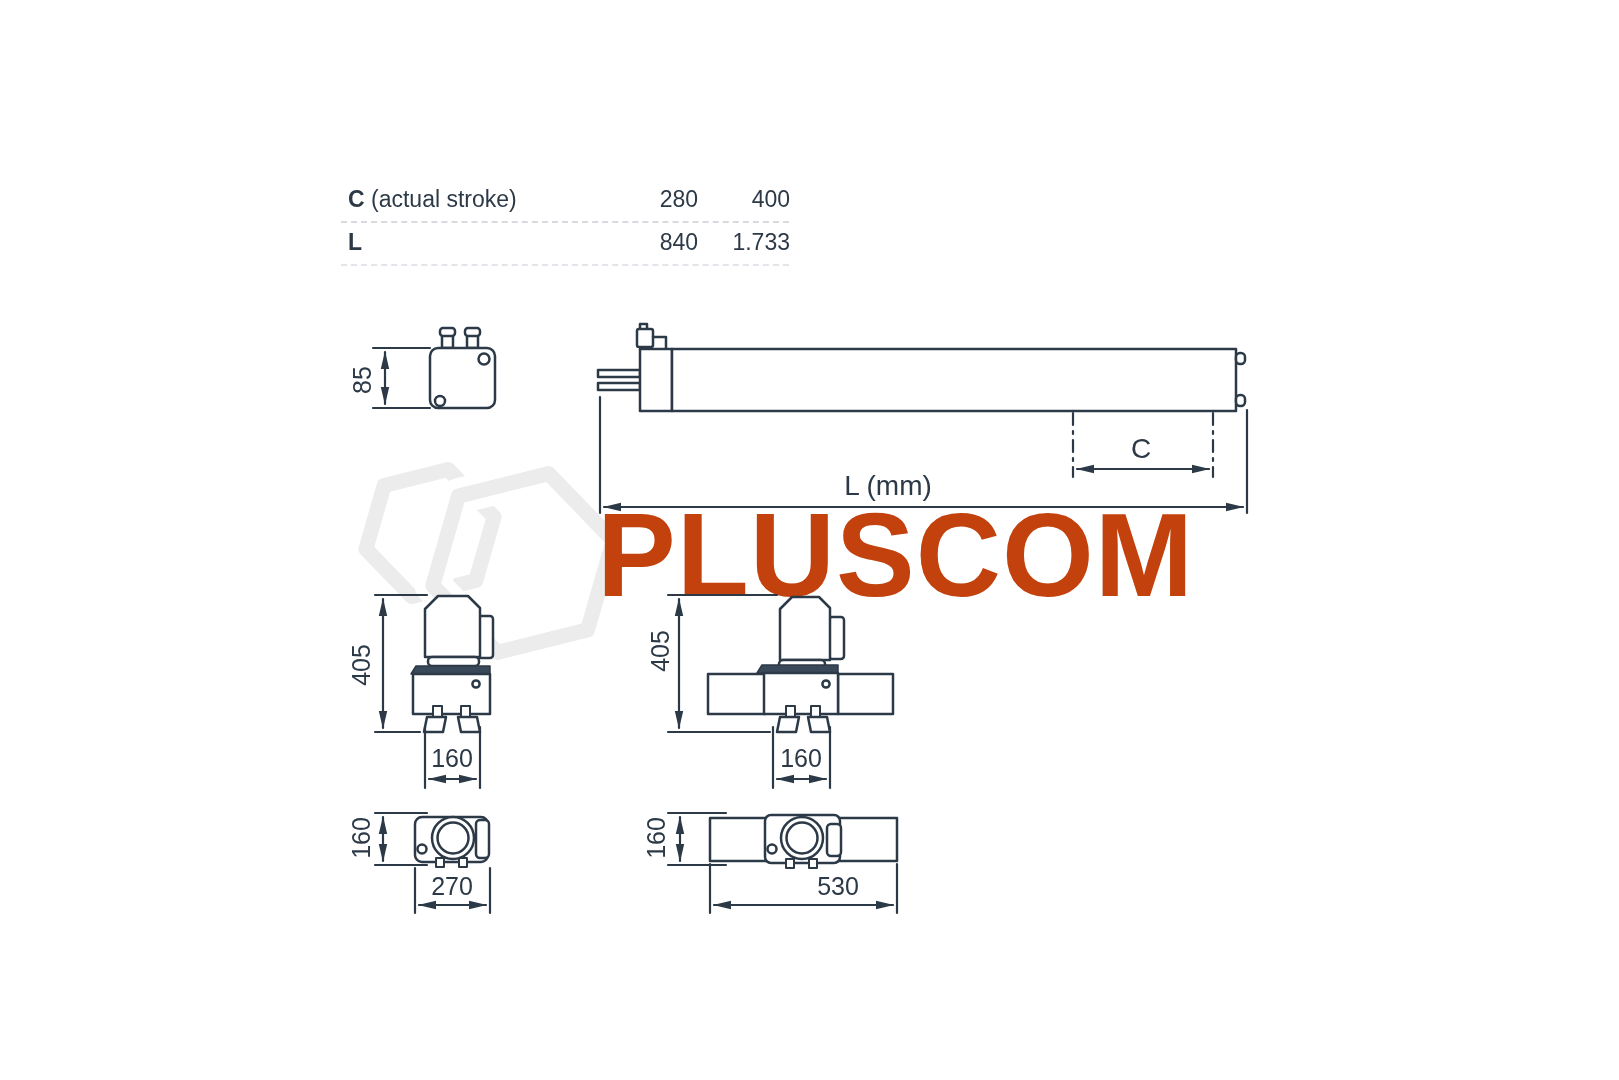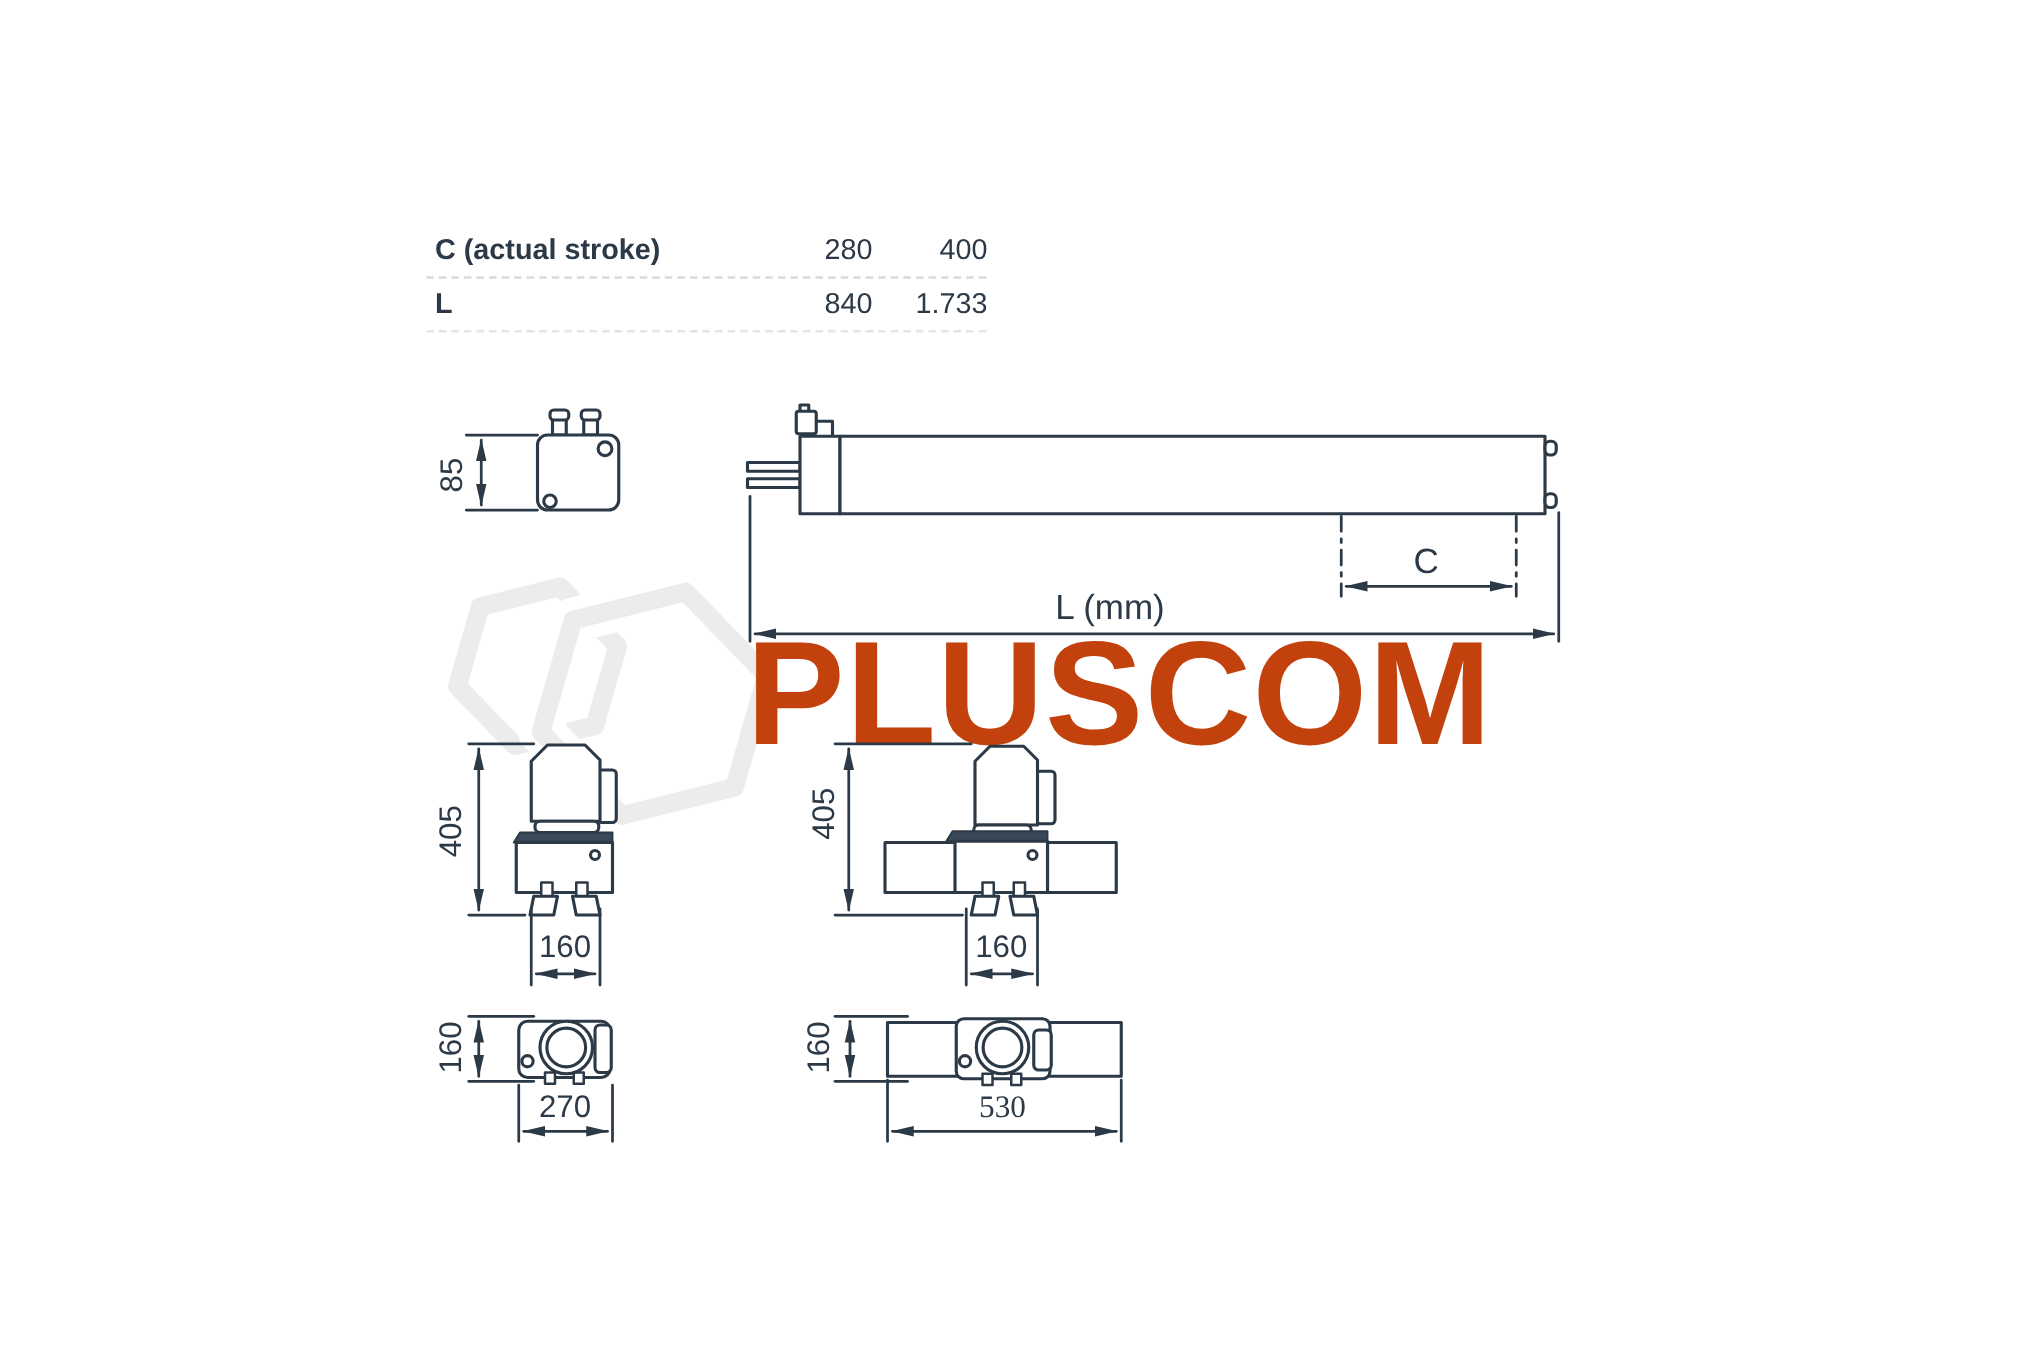--- a/index.html
+++ b/index.html
@@ -6,21 +6,21 @@
   .canvas{position:relative;width:1619px;height:1080px;background:#ffffff;overflow:hidden;
           font-family:"Liberation Sans",sans-serif;color:#2c3947;}
   
   .watermark{position:absolute;inset:0;pointer-events:none;}
   .wm-brand{position:absolute;left:597px;top:496px;font-size:118px;font-weight:700;
             letter-spacing:1px;color:#c2410c;line-height:1;white-space:nowrap;}
   .wm-hex{position:absolute;left:320px;top:420px;}
   
   .spec-row{position:absolute;left:348px;width:446px;height:28px;font-size:23px;}
   .spec-key{font-weight:700;}
-  .spec-desc{font-weight:700;}
+  .spec-desc{font-weight:400;}
   .spec-v{position:absolute;top:0;text-align:right;}
   .spec-v.v1{left:266px;width:84px;}
   .spec-v.v2{left:350px;width:92px;}
   .spec-sep{position:absolute;left:341px;width:448px;height:0;border-top:2px dashed #d7dbe0;}
   
   .drawing{position:absolute;left:0;top:0;}
   
   .dim{position:absolute;font-size:25px;white-space:nowrap;color:#2c3947;
        transform:translate(-50%,-50%);line-height:1;}
   .dim.rot{transform:translate(-50%,-50%) rotate(-90deg);}
@@ -201,15 +201,15 @@
   <div class="dim rot" style="left:361px;top:665px;">405</div>
   <div class="dim" style="left:452px;top:758px;">160</div>
 
   <div class="dim rot" style="left:660px;top:651px;">405</div>
   <div class="dim" style="left:801px;top:758px;">160</div>
 
   <div class="dim rot" style="left:361px;top:838px;">160</div>
   <div class="dim" style="left:452px;top:886px;">270</div>
 
   <div class="dim rot" style="left:656px;top:838px;">160</div>
-  <div class="dim" style="left:802px;top:886px;font-family:Liberation Serif, serif;">530</div>
+  <div class="dim" style="left:838px;top:886px;">530</div>
 
 </div>
 
 </body></html>

